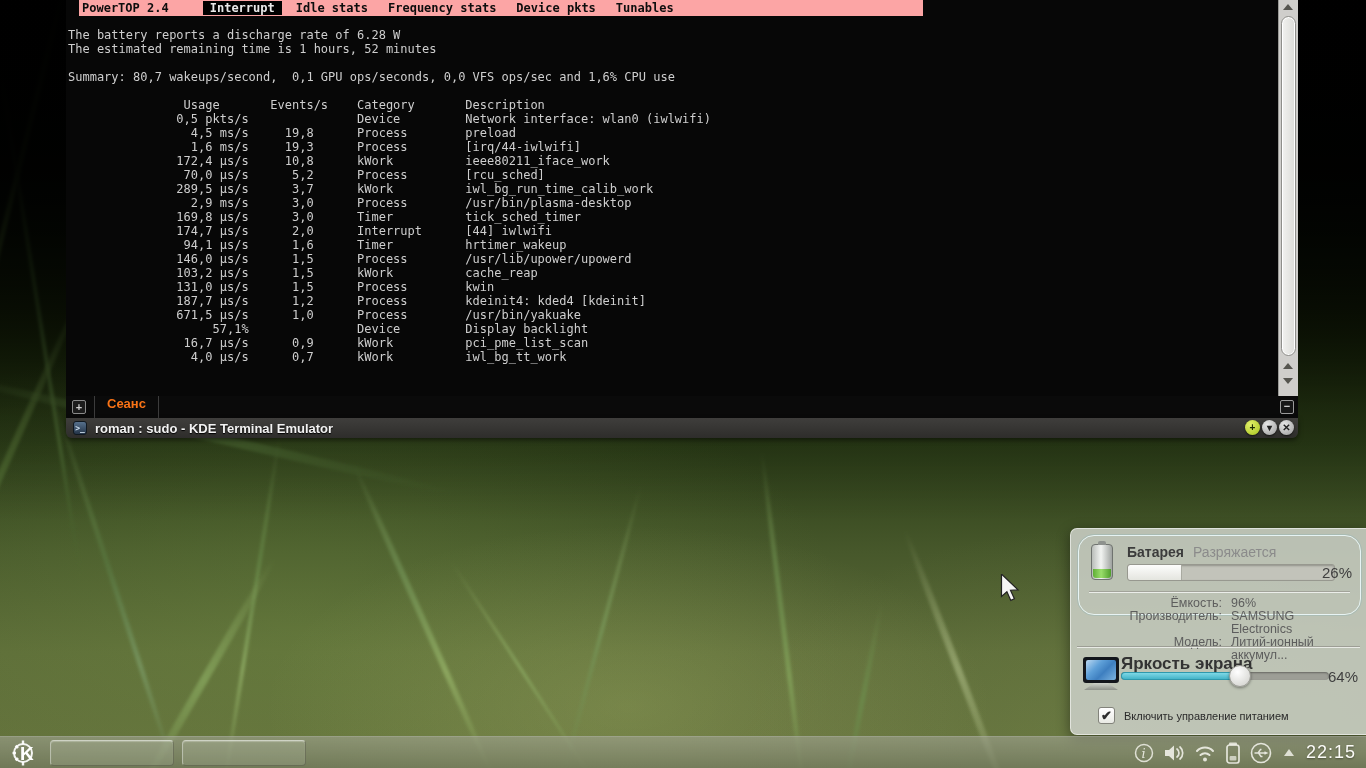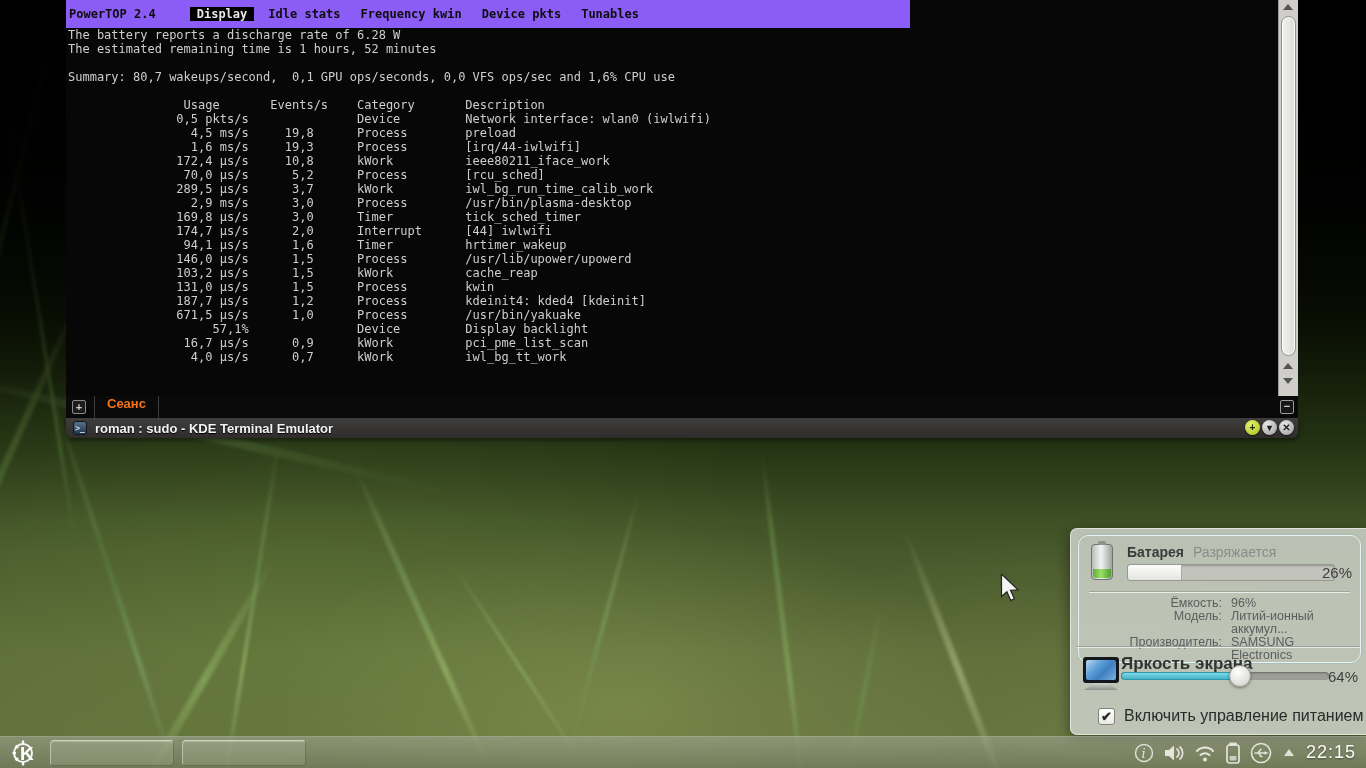--- a/index.html
+++ b/index.html
@@ -14,21 +14,21 @@
       linear-gradient(180deg, #020202 0%, #050803 16%, #0b1306 30%, #182509 44%, #2b3d17 58%, #47582b 72%, #5c6b38 85%, #63703c 100%);
   }
   .blade { position:absolute; filter:blur(1.5px); border-radius:40%; }
   .wp-dark { position:absolute; inset:0;
     background:linear-gradient(180deg, rgba(0,0,0,.97) 0%, rgba(0,0,0,.92) 22%, rgba(0,0,0,.62) 40%, rgba(0,0,0,.22) 54%, rgba(0,0,0,0) 68%); }
 
   
   .yakuake { position:absolute; left:66px; top:0; width:1232px; height:438px; }
   .term-area { position:absolute; left:0; top:0; width:1232px; height:396px; background:#070707; }
 
-  .pt-bar { position:absolute; left:0; top:0; width:844px; height:28px; background:#8b5cf6;
+  .pt-bar { position:absolute; left:13px; top:0; width:844px; height:16px; background:#fca5a5;
     display:flex; align-items:center; font:bold 12px "DejaVu Sans Mono", monospace; color:#0d0d0d; white-space:nowrap; }
   .pt-app { padding:0 30px 0 3px; }
   .pt-tab { padding:0 10px; cursor:default; }
   .pt-tab.selected { background:#000; color:#e8e8e8; padding:0 7px; margin:0 4px; }
 
   .term-pre { position:absolute; left:2px; top:28px; font:12px "DejaVu Sans Mono", monospace;
     line-height:14px; color:#cecece; white-space:pre; }
 
   .esc-bar { position:absolute; left:0; top:377px; width:844px; height:16px; background:#c9c9c9;
     font:bold 12px "DejaVu Sans Mono", monospace; color:#0d0d0d; line-height:16px; padding-left:3px; white-space:pre; }
@@ -61,22 +61,22 @@
   .yk-btns { position:absolute; right:4px; top:2px; display:flex; gap:2px; }
   .circle-btn { width:15px; height:15px; border-radius:50%; display:flex; align-items:center; justify-content:center;
     font:bold 10px "Liberation Sans", sans-serif; color:#222; box-shadow:0 1px 2px rgba(0,0,0,.6); }
   .cb-green { background:radial-gradient(circle at 35% 30%, #e2f06a, #a7c31d); color:#1d2a05; }
   .cb-gray  { background:radial-gradient(circle at 35% 30%, #e8e8e8, #9b9b9b); }
 
   
   .popup { position:absolute; left:1070px; top:528px; width:296px; height:207px;
     background:rgba(203,207,198,0.88); border:1px solid rgba(255,255,255,0.55); border-right:none;
     border-radius:7px 0 0 7px; box-shadow:0 4px 14px rgba(0,0,0,.45); color:#3a3a3a; }
-  .bat-frame { position:absolute; left:7px; top:6px; width:283px; height:128px; border:1px solid rgba(235,248,250,0.9);
-    outline:1px solid rgba(120,170,180,0.25); border-radius:10px; }
+  .bat-frame { position:absolute; left:7px; top:6px; width:283px; height:80px; border:1px solid rgba(235,248,250,0.9);
+    outline:1px solid rgba(120,170,180,0.25); border-radius:16px; }
   .bat-icon { position:absolute; left:12px; top:8px; width:22px; height:36px;
     background:linear-gradient(90deg,#b9bdb9,#f2f4f2 45%,#9fa3a0); border:1px solid #6f736f; border-radius:4px; }
   .bat-icon::before { content:""; position:absolute; left:6px; top:-4px; width:8px; height:4px; background:#8e928e; border-radius:2px 2px 0 0; }
   .bat-fill { position:absolute; left:1px; right:1px; bottom:1px; border-radius:0 0 3px 3px;
     background:linear-gradient(90deg,#5fae35,#9ade6b 45%,#4f9e2c); }
   .bat-title-row { position:absolute; left:48px; top:8px; font-size:14px; white-space:nowrap; }
   .bat-title { font-weight:bold; color:#3c3c3c; }
   .bat-status { color:#8b8b8b; margin-left:5px; }
   .bat-progress { position:absolute; left:48px; top:28px; width:208px; height:17px; border:1px solid #97988f;
     border-radius:3px; background:#c2c3ba; box-shadow:inset 0 1px 2px rgba(0,0,0,.25); overflow:hidden; }
@@ -103,21 +103,21 @@
     background:linear-gradient(180deg,#7fd8e6,#45b4c8); border:1px solid #2f98ac; border-right:none; }
   .slider-handle { position:absolute; top:-7px; width:22px; height:22px; border-radius:50%;
     background:radial-gradient(circle at 38% 30%, #ffffff, #dadad6 75%); border:1px solid #9a9a94;
     box-shadow:0 1px 3px rgba(0,0,0,.4); }
   .bright-pct { position:absolute; right:8px; top:139px; font-size:15px; color:#3f3f3f; }
 
   .chk-row { position:absolute; left:27px; top:178px; display:flex; align-items:center; }
   .checkbox { width:17px; height:17px; border-radius:3px; border:1px solid #82837b;
     background:linear-gradient(180deg,#ffffff,#e9eae4); display:flex; align-items:center; justify-content:center;
     font-size:13px; color:#2c2c2c; font-weight:bold; }
-  .chk-label { margin-left:9px; font-size:16px; color:#2a2a2a; }
+  .chk-label { margin-left:9px; font-size:11px; color:#2a2a2a; }
 
   
   .taskbar { position:absolute; left:0; top:736px; width:1366px; height:32px;
     background:linear-gradient(180deg, rgba(160,163,146,0.62), rgba(120,124,106,0.58));
     border-top:1px solid rgba(255,255,255,0.28); display:flex; align-items:center; }
   .kmenu { width:34px; height:30px; margin-left:8px; display:flex; align-items:center; justify-content:center; }
   .task-btn { width:124px; height:26px; margin-left:8px; border-radius:4px;
     background:rgba(235,238,225,0.14);
     border:1px solid rgba(70,72,58,0.45); border-top-color:rgba(255,255,255,0.55); border-left-color:rgba(255,255,255,0.4);
     box-shadow:inset 0 1px 1px rgba(255,255,255,0.25); }
@@ -151,23 +151,23 @@
   <i class="blade" style="left:860px;top:600px;width:5px;height:200px;transform:rotate(11deg);background:linear-gradient(180deg,transparent,#6b8749,transparent)"></i>
   <div class="wp-dark"></div>
 </div>
 
 <div class="yakuake">
   <div class="term-area">
 
     <div class="pt-bar" id="pt-bar">
       <span class="pt-app">PowerTOP 2.4</span>
 
-    <span class="pt-tab selected">Display</span>
+    <span class="pt-tab selected">Interrupt</span>
         <span class="pt-tab">Idle stats</span>
-        <span class="pt-tab">Frequency kwin</span>
+        <span class="pt-tab">Frequency stats</span>
         <span class="pt-tab">Device pkts</span>
         <span class="pt-tab">Tunables</span>
       </div>
 
     <pre class="term-pre" id="term-pre">The battery reports a discharge rate of 6.28 W
 The estimated remaining time is 1 hours, 52 minutes
 
 Summary: 80,7 wakeups/second,  0,1 GPU ops/seconds, 0,0 VFS ops/sec and 1,6% CPU use
 
                 Usage       Events/s    Category       Description
@@ -229,26 +229,26 @@
       <div class="bat-progress-fill" id="bat-progress-fill" style="width: 26%;"></div>
     </div>
     <div class="bat-pct">26%</div>
     <div class="bat-divider"></div>
     <div class="bat-details" id="bat-details">
         <div class="bat-detail-row">
           <span class="lbl">Ёмкость:</span>
           <span class="val">96%</span>
         </div>
         <div class="bat-detail-row">
+          <span class="lbl">Производитель:</span>
+          <span class="val">SAMSUNG Electronics</span>
+        </div>
+        <div class="bat-detail-row">
           <span class="lbl">Модель:</span>
           <span class="val">Литий-ионный аккумул...</span>
-        </div>
-        <div class="bat-detail-row">
-          <span class="lbl">Производитель:</span>
-          <span class="val">SAMSUNG Electronics</span>
         </div>
       </div>
   </div>
 
   <div class="popup-divider"></div>
 
   <div class="mon-icon">
       <div class="mon-screen"></div>
     </div>
   <div class="mon-stand"></div>

